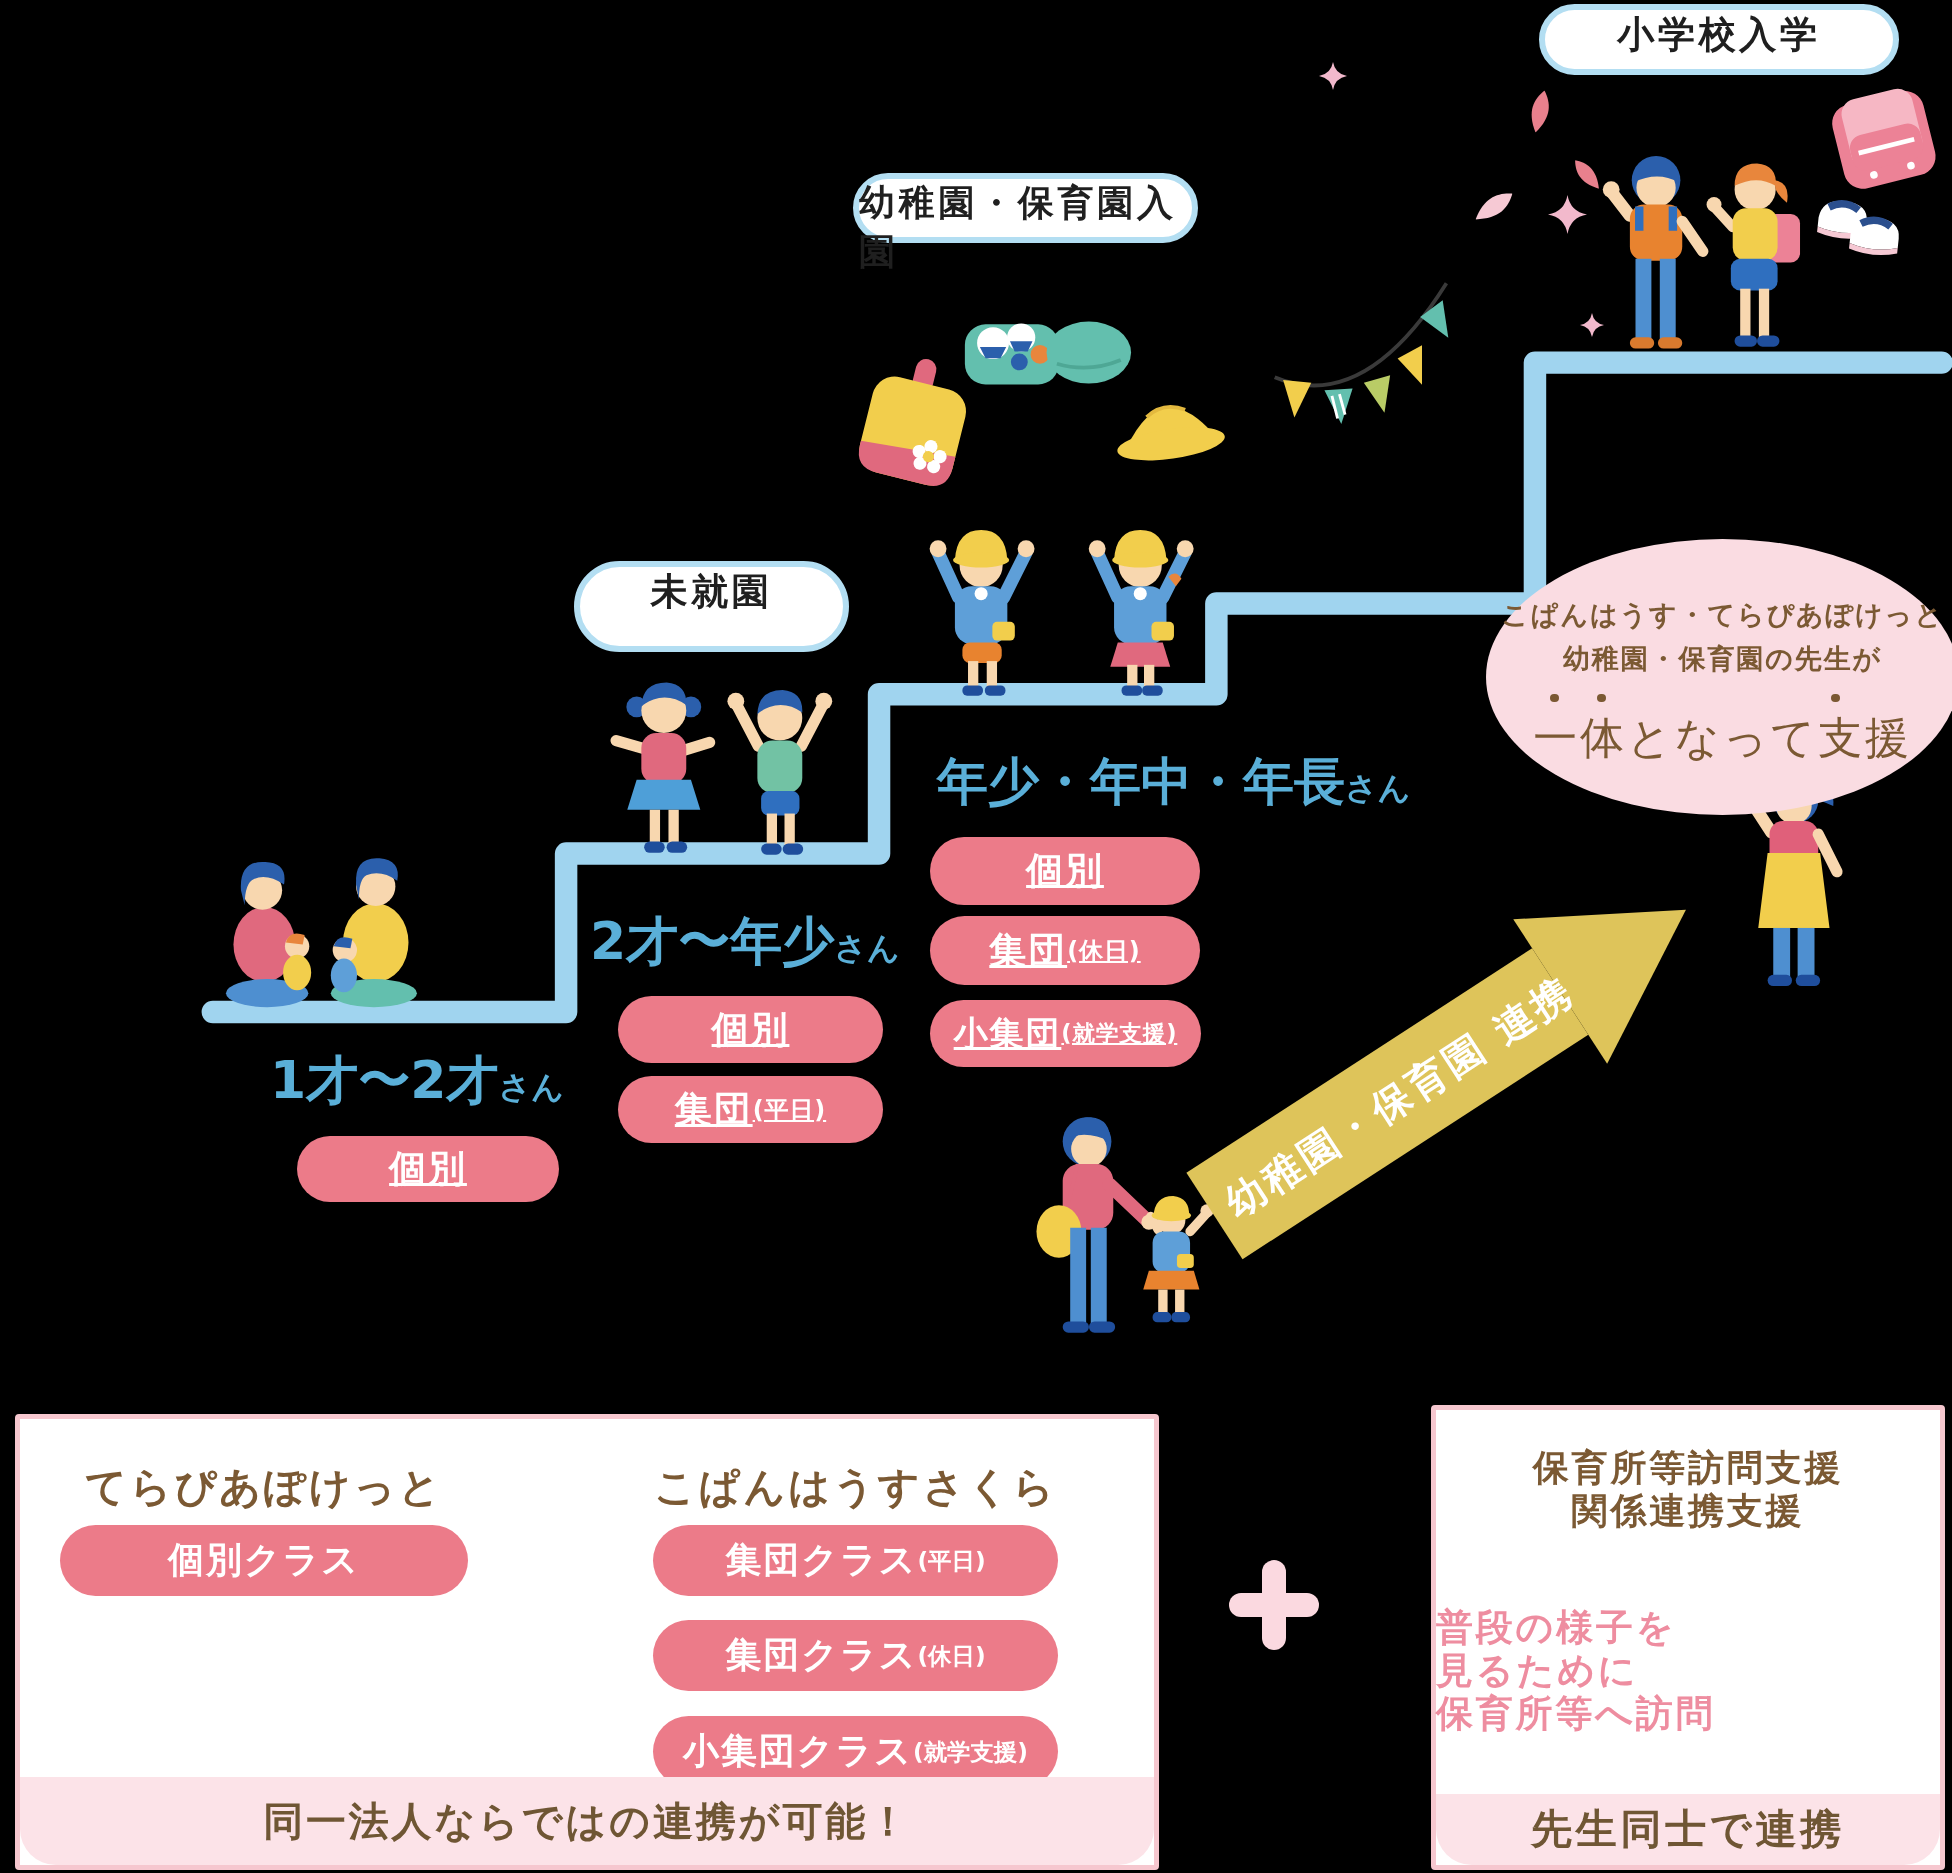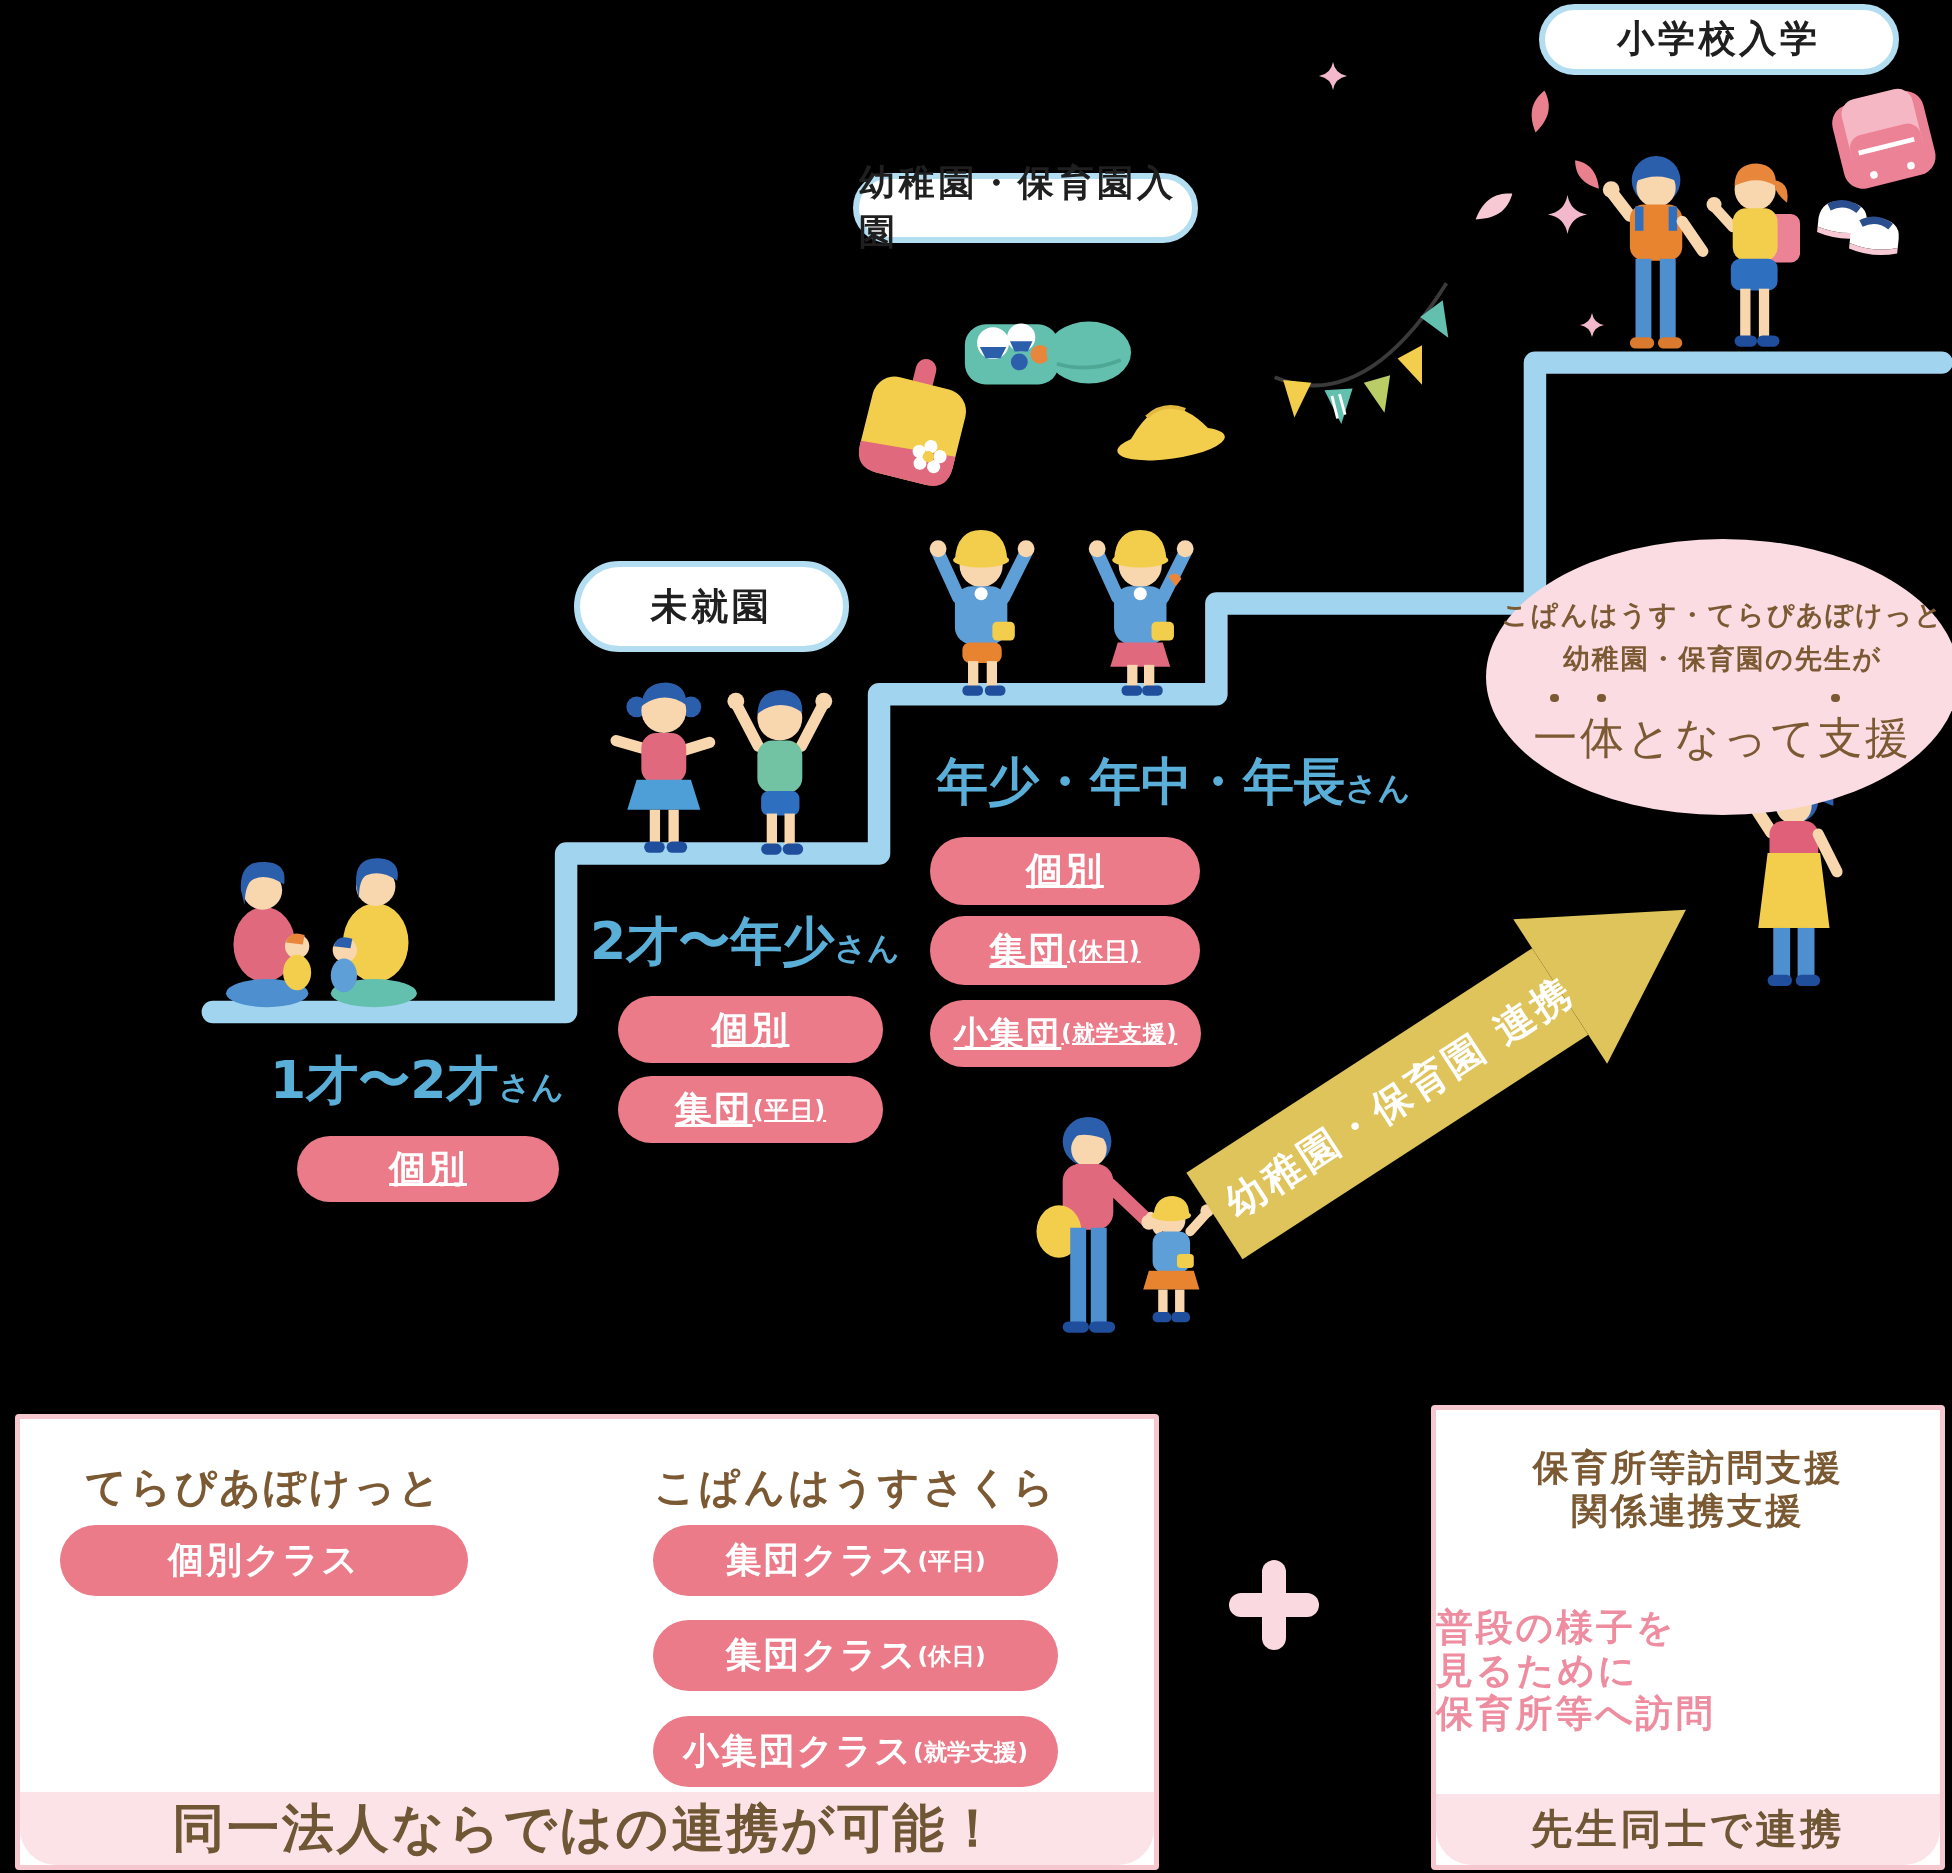--- a/index.html
+++ b/index.html
@@ -1,21 +1,21 @@
 <!DOCTYPE html>
 <html style="font-size:15px"><head>
 <meta charset="utf-8">
 <style>
   html,body{margin:0;padding:0;background:#000;}
   body{font-family:"DejaVu Sans","Liberation Sans",sans-serif;}
   .canvas{position:relative;width:1953px;height:1874px;background:#000;overflow:hidden;}
   .abs{position:absolute;}
   
   .milestone{background:#fff;border:6.6px solid #B3DEF2;border-radius:47px;
-    display:flex;align-items:center;justify-content:center;
+    display:flex;align-items:flex-start;justify-content:center;
     font-weight:bold;font-size:37px;color:#1F1F1F;letter-spacing:3.7px;box-sizing:border-box;}
   
   .stage-head{color:#5AAFD8;font-weight:bold;text-align:center;white-space:nowrap;}
   .stage-head .big{font-size:52px;}
   .stage-head .suffix{font-size:32px;}
   
   .pill{background:#EC7B89;border-radius:37px;display:flex;align-items:center;justify-content:center;
     color:#fff;font-weight:bold;white-space:nowrap;text-decoration:underline;}
   .pill .main{font-size:37px;letter-spacing:1.9px;}
   .pill .note{font-size:24px;letter-spacing:0.9px;}
@@ -372,21 +372,21 @@
     </div>
     <div class="boxpill" style="left:633px;top:201px;width:405px;height:71px">
       <span class="main">集団クラス</span>
         <span class="note">(休日)</span>
     </div>
     <div class="boxpill" style="left:633px;top:297px;width:405px;height:71px">
       <span class="main">小集団クラス</span>
         <span class="note">(就学支援)</span>
     </div>
 
-    <div class="footer" style="height:73px;font-size:52px;letter-spacing:2.8px">
+    <div class="footer" style="height:88px;font-size:40px;letter-spacing:2.8px">
       <span>同一法人ならではの連携が可能！</span>
     </div>
   </div>
 
   <div class="plusbar" style="left:1229px;top:1593px;width:90px;height:24px"></div>
   <div class="plusbar" style="left:1262px;top:1560px;width:24px;height:90px"></div>
 
   <div class="abs bigbox" style="left:1431px;top:1405px;width:514px;height:465px">
     <div class="rb-title" style="top:34px">保育所等訪問支援</div>
     <div class="rb-title" style="top:77px">関係連携支援</div>

